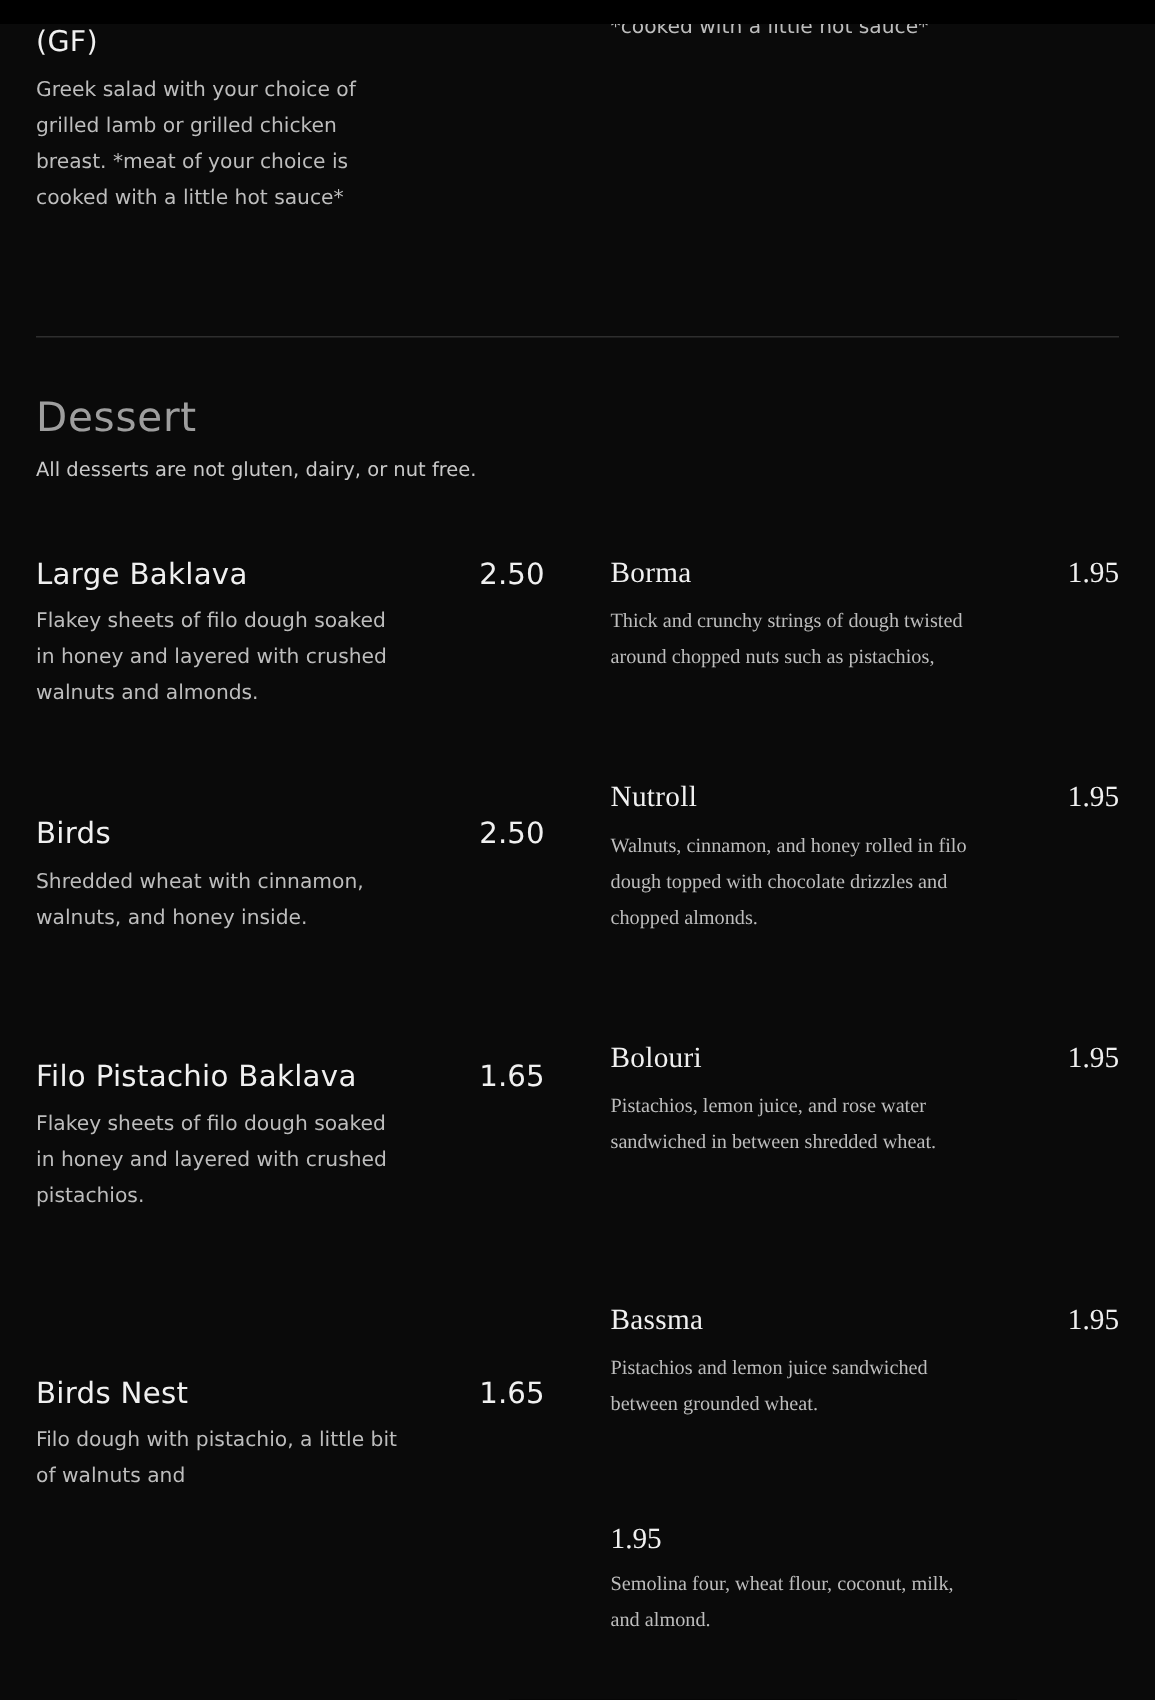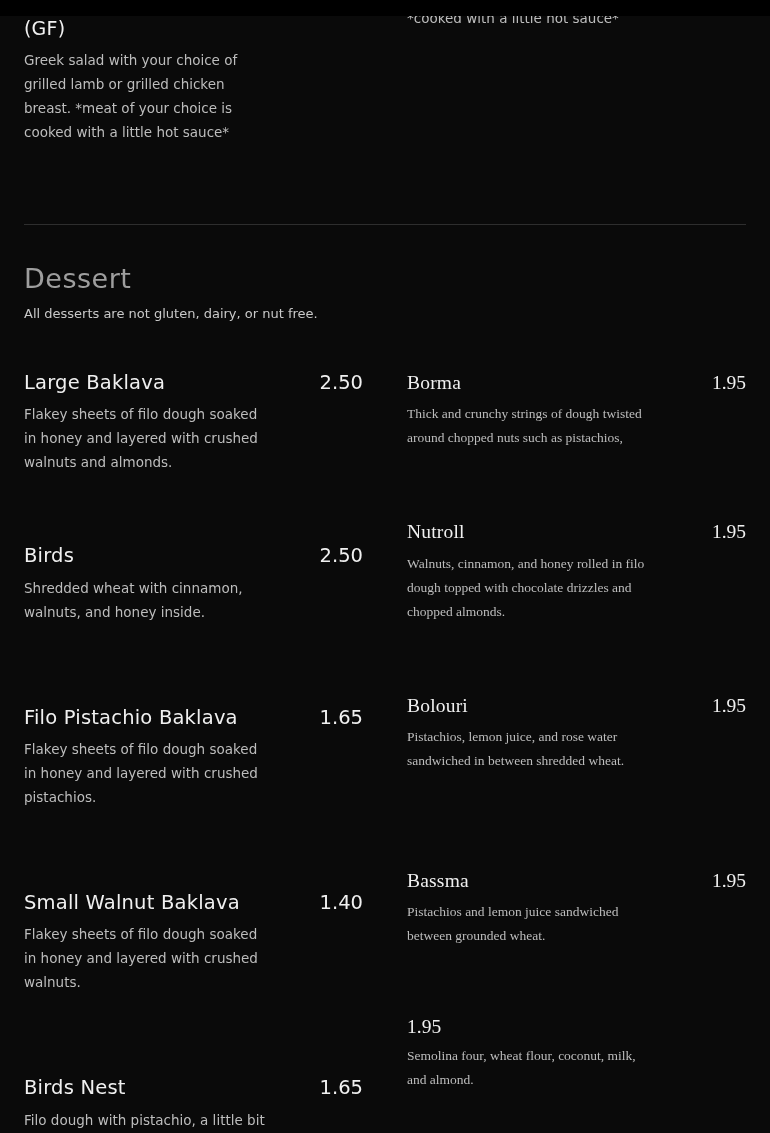--- a/index.html
+++ b/index.html
@@ -182,27 +182,20 @@
       <div class="d-item">
         <div class="item-head">
           <h3 class="item-name">Filo Pistachio Baklava</h3>
           <span class="item-price">1.65</span>
         </div>
         <p class="item-desc">Flakey sheets of filo dough soaked in honey and layered with crushed pistachios.</p>
       </div>
 
       <div class="spacer-26"></div>
 
-      <div class="d-item">
-        <div class="item-head">
-          <h3 class="item-name">Small Walnut Baklava</h3>
-          <span class="item-price">1.40</span>
-        </div>
-        <p class="item-desc">Flakey sheets of filo dough soaked in honey and layered with crushed walnuts.</p>
-      </div>
 
       <div class="spacer-26"></div>
 
       <div class="d-item">
         <div class="item-head">
           <h3 class="item-name">Birds Nest</h3>
           <span class="item-price">1.65</span>
         </div>
         <p class="item-desc">Filo dough with pistachio, a little bit of walnuts and</p>
       </div>

